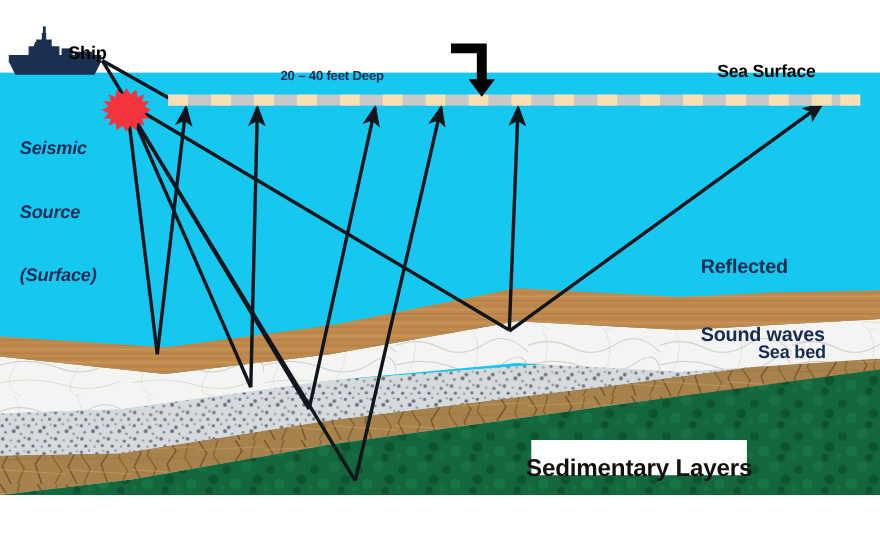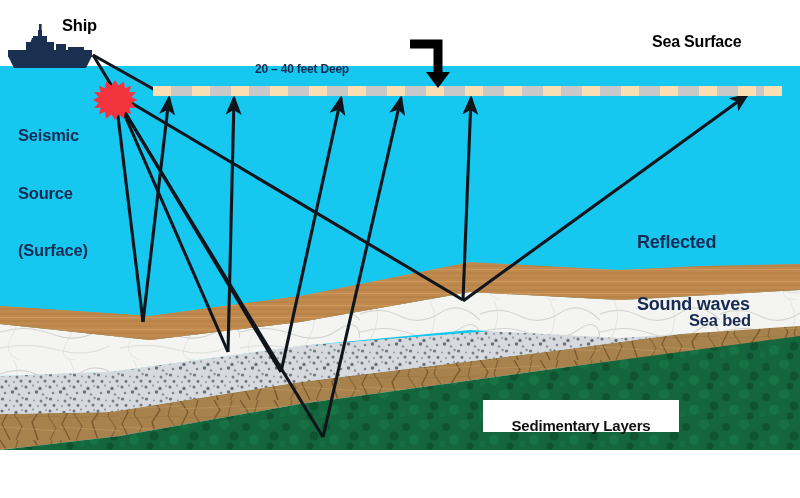--- a/index.html
+++ b/index.html
@@ -25,21 +25,21 @@
     height: 498px;
   }
   .label {
     position: absolute;
     font-family: "Liberation Sans", sans-serif;
     font-weight: bold;
     white-space: pre;
     line-height: 1.16;
     letter-spacing: -0.2px;
   }
-  .lbl-black { color: #000000; }
+  .lbl-black { color: #000000; margin-top: 24px; }
   .lbl-navy  { color: #152b52; }
 
   #lbl-ship {
     left: 62px; top: 16px;
     font-size: 16.5px;
   }
   #lbl-cable {
     left: 192px; top: 33px;
     font-size: 16px;
   }
@@ -47,41 +47,42 @@
     left: 255px; top: 63px;
     font-size: 12px;
   }
   #lbl-seasurface {
     left: 652px; top: 33px;
     font-size: 16px;
   }
   #lbl-source {
     left: 18px; top: 88px;
     font-size: 16.5px;
+    font-style: italic;
   }
   #lbl-reflected {
     left: 637px; top: 190px;
     font-size: 18px;
   }
   #lbl-seabed {
     left: 689px; top: 311px;
     font-size: 16.5px;
   }
   #sedbox {
     position: absolute;
     left: 483px; top: 400px;
     width: 196px; height: 32px;
     background: #ffffff;
     display: flex;
     align-items: center;
     justify-content: center;
   }
   #lbl-sed {
     position: static;
-    font-size: 15px;
+    font-size: 22px;
     color: #111111;
     margin-top: 20px;
   }
 </style>
 </head>
 <body>
 
 <div id="stage">
 
   <svg id="scene" viewBox="0 0 800 498" preserveAspectRatio="none">

